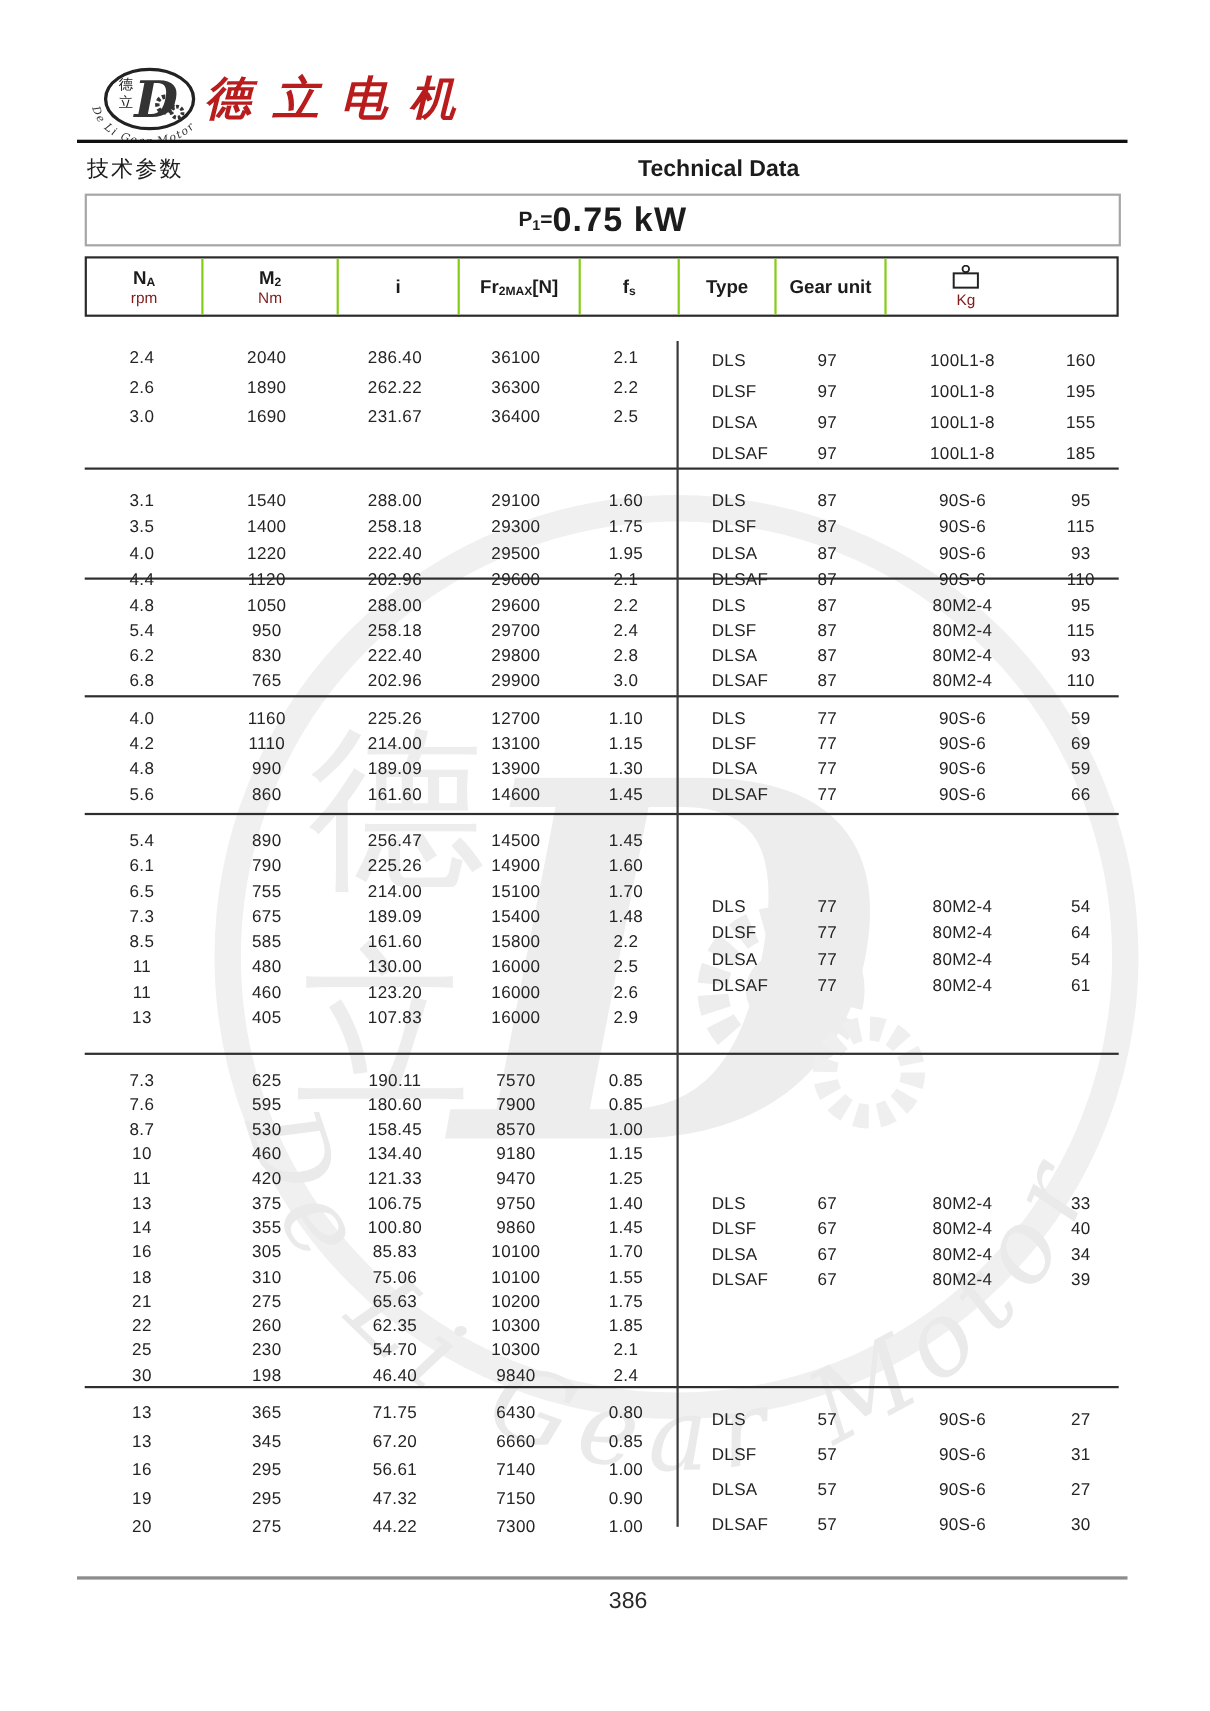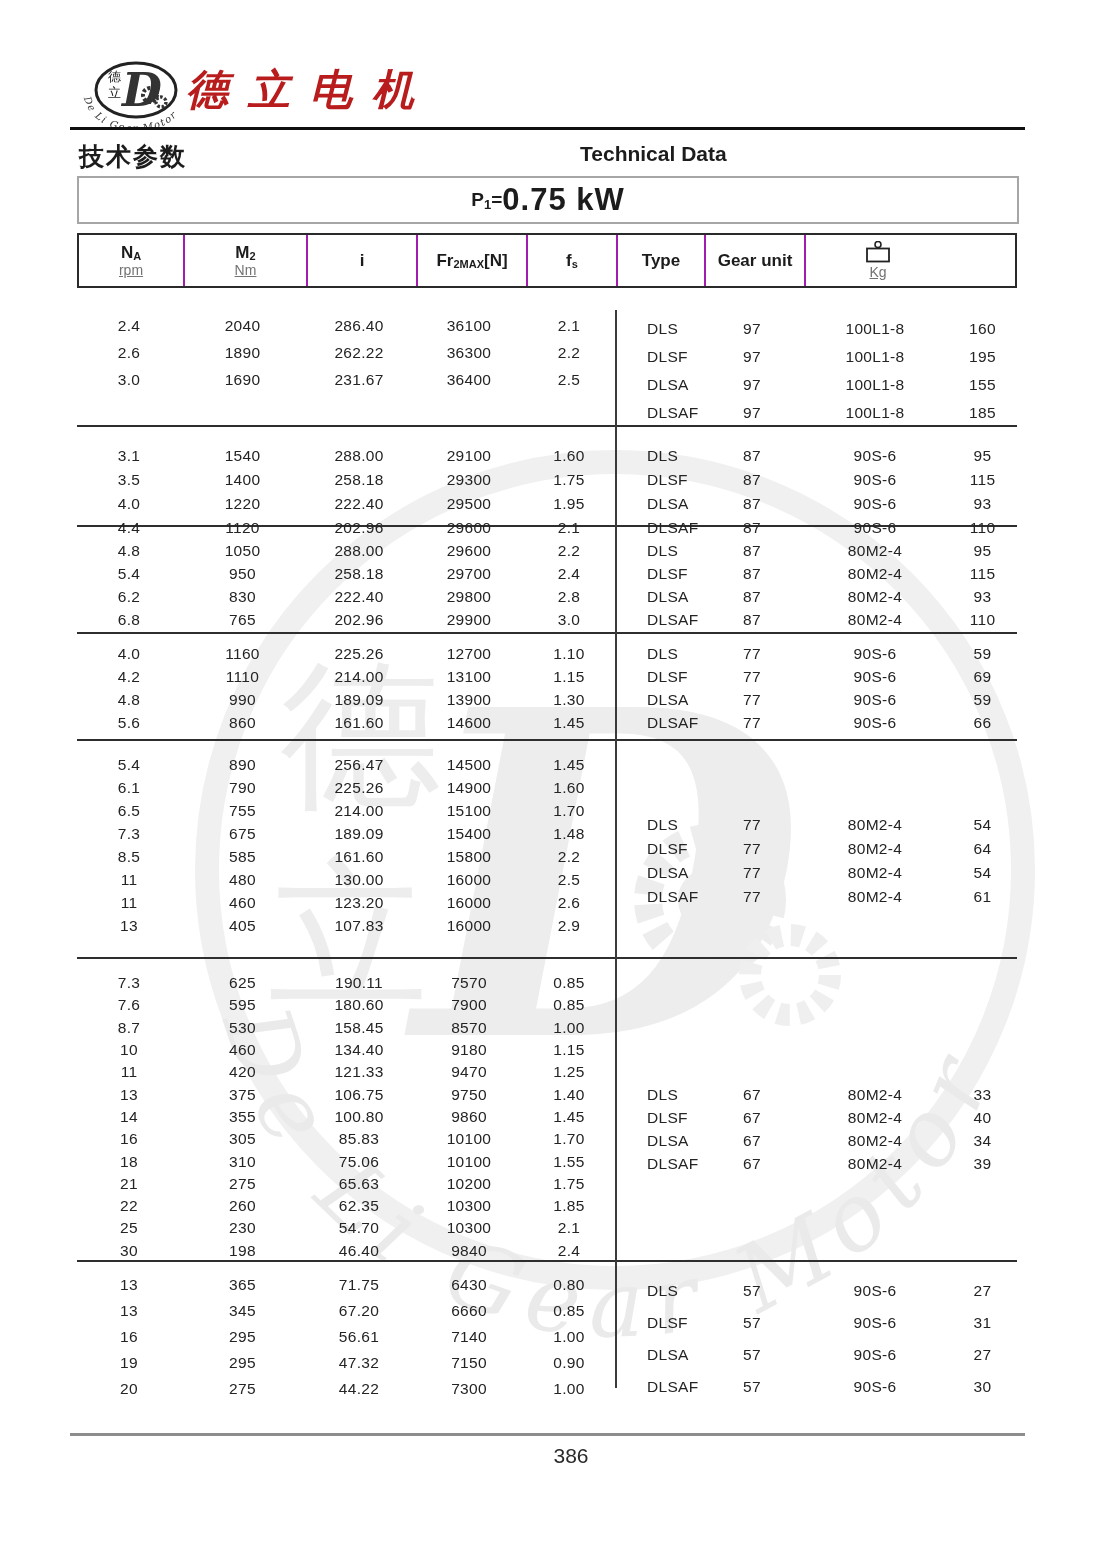--- a/index.html
+++ b/index.html
@@ -12,42 +12,42 @@
   .watermark { z-index:0; }
 
   
   .logo { position:absolute; left:78px; top:54px; }
   .brand-name {
     position:absolute; left:186px; top:62px;
     font-family:"DejaVu Serif", serif; font-weight:bold; font-style:italic;
     font-size:42px; letter-spacing:20px; color:#b91c1c; white-space:nowrap;
   }
   .header-rule { position:absolute; left:70px; top:127px; width:955px; height:3px; background:#101010; }
-  .section-title-cn { position:absolute; left:79px; top:140px; font-size:25px; font-weight:bold; letter-spacing:2px; }
+  .section-title-cn { position:absolute; left:79px; top:140px; font-size:20px; font-weight:normal; letter-spacing:2px; }
   .section-title-en { position:absolute; left:580px; top:142px; font-size:21px; font-weight:bold; }
 
   .power-box {
     position:absolute; left:77px; top:176px; width:938px; height:44px;
     border:2px solid #a6a6a6; display:flex; align-items:center; justify-content:center;
   }
   .power-box .p-small { font-size:19px; font-weight:bold; }
   .power-box .p-sub { font-size:13px; font-weight:bold; position:relative; top:4px; }
   .power-box .p-big { font-size:31px; font-weight:bold; letter-spacing:1px; }
 
   
   .thead {
     position:absolute; left:77px; top:233px; width:940px; height:55px;
     border:2px solid #2a2a2a; display:grid; box-sizing:border-box;
     grid-template-columns:104px 123px 110px 110px 90px 88px 100px 146px auto;
   }
-  .th { border-left:2px solid #a21caf; display:flex; flex-direction:column; align-items:center; justify-content:center; line-height:1.15; }
+  .th { border-left:2px solid #84cc16; display:flex; flex-direction:column; align-items:center; justify-content:center; line-height:1.15; }
   .th:first-child { border-left:none; }
   .th-main { font-size:17px; font-weight:bold; }
   .th-main sub { font-size:11px; font-weight:bold; vertical-align:baseline; position:relative; top:2px; }
-  .th-unit { font-size:14px; color:#737373;text-decoration:underline; }
+  .th-unit { font-size:14px; color:#7f1d1d; }
   .kg-icon { display:block; margin-bottom:1px; }
 
   
   .tbody { position:absolute; left:77px; top:288px; width:940px; height:1332px; }
   .v-divider { position:absolute; left:538px; top:22px; width:2px; height:1078px; background:#3a3a3a; }
   .block { display:flex; box-sizing:border-box; }
   .block + .block { border-top:2px solid #2e2e2e; }
   .left-rows { width:537px; box-sizing:border-box; }
   .right-rows { width:403px; box-sizing:border-box; }
   .row { display:grid; align-items:center; }

